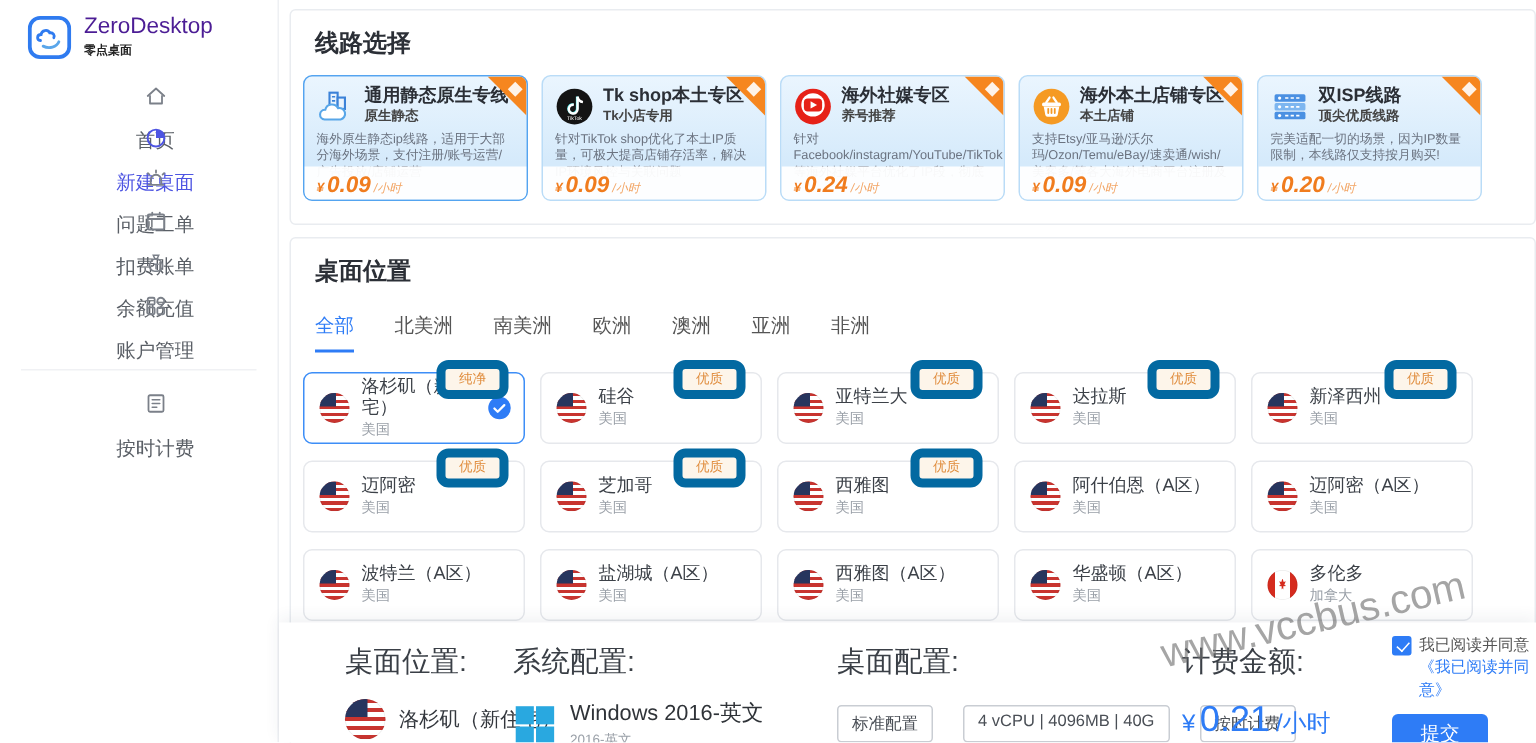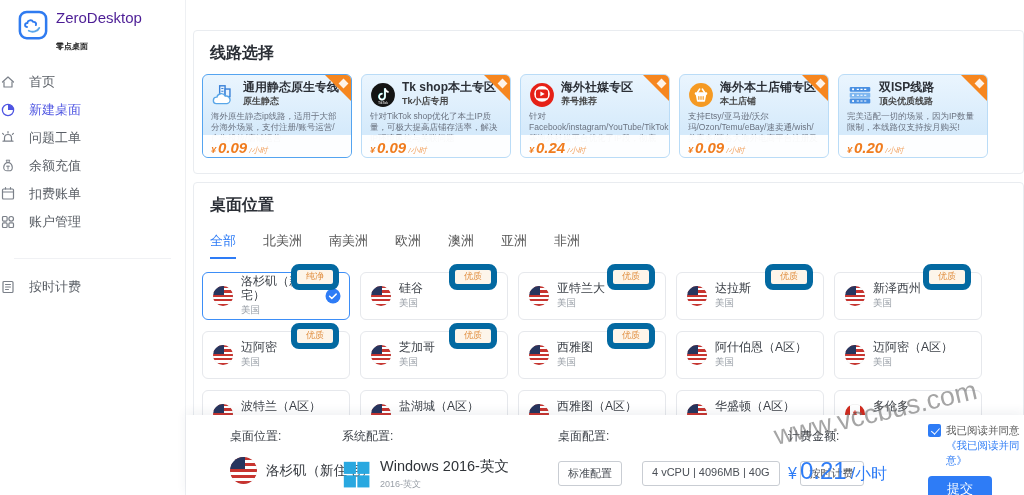--- a/index.html
+++ b/index.html
@@ -5,32 +5,32 @@
   * { margin:0; padding:0; box-sizing:border-box; }
   body { font-family:"Liberation Sans","DejaVu Sans",sans-serif; background:#fff; }
   .page { position:relative; width:1024px; height:495px; overflow:hidden; background:#fff; color:#333; }
 
   
   .sidebar { position:absolute; left:0; top:0; width:186px; height:100%; background:#fff; border-right:1px solid #eef0f3; z-index:2; }
   .logo { display:flex; align-items:flex-start; gap:8px; padding:10px 0 0 18px; }
   .logo-mark { width:30px; height:30px; flex:none; }
   .logo-mark svg { width:100%; height:100%; }
   .logo-title { font-size:15px; font-weight:normal; color:#4c1d95; line-height:1.1; }
-  .logo-sub { font-size:8px; color:#222; font-weight:bold; margin-top:14px; }
+  .logo-sub { font-size:8px; color:#222; font-weight:bold; margin-top:1px; }
   .menu { margin-top:16px; }
-  .menu-item { display:flex; align-items:center; gap:13px; height:28px; color:#5a5f66; font-size:13px; cursor:pointer; }
+  .menu-item { display:flex; align-items:center; gap:13px; height:28px; padding-left:22px; color:#5a5f66; font-size:13px; cursor:pointer;flex-direction:column; }
   .menu-item .mi-icon { width:16px; height:16px; color:#7b8089; flex:none; }
   .menu-item .mi-icon svg { width:16px; height:16px; display:block; }
   .menu-item.is-active { color:var(--sidebar-active,#4e55e2); }
   .menu-item.is-active .mi-icon { color:var(--sidebar-active,#4e55e2); }
   .menu-divider { border-top:1px solid #f0f1f4; margin:22px 14px 14px; }
 
   
   .main { position:absolute; left:186px; right:0; top:0; bottom:0; }
-  .panel { position:absolute; background:#fff; border:1px solid #e9ecf0; border-radius:4px;margin-top:24px; }
+  .panel { position:absolute; background:#fff; border:1px solid #e9ecf0; border-radius:4px; }
   .panel-routes { left:7px; top:6px; right:0; height:144px; }
   .panel-locations { left:7px; top:158px; right:0; height:400px; }
   .panel h2 { font-size:16px; font-weight:bold; color:#2b2f36; padding:12px 0 0 16px; }
 
   
   .route-cards { display:flex; gap:9px; padding:10px 0 0 8px; }
   .route-card { position:relative; width:150px; height:84px; border:1px solid #badcf7; border-radius:6px; overflow:hidden;
                 background:linear-gradient(180deg,#eaf5fe 0%,#d5eafb 70%); cursor:pointer; }
   .route-card.is-active { border-color:#54a4f0; }
   .ribbon { position:absolute; top:0; right:0; width:0; height:0; border-top:26px solid var(--ribbon-orange,#f6861f); border-left:26px solid transparent; }
@@ -71,21 +71,21 @@
   .flag-us::after { content:""; position:absolute; left:0; top:0; width:55%; height:45%; background:#27355e; }
   .flag-ca { background:linear-gradient(90deg,#d52b1e 0 26%,#fff 26% 74%,#d52b1e 74%); }
   .flag-ca::after { content:""; position:absolute; left:33%; top:28%; width:34%; height:44%; background:#d52b1e;
       clip-path:polygon(50% 0%,62% 28%,82% 22%,68% 48%,86% 58%,58% 60%,58% 85%,50% 74%,42% 85%,42% 60%,14% 58%,32% 48%,18% 22%,38% 28%); }
   .flag.lg { width:27px; height:27px; }
   .flag.lg.flag-us { background:repeating-linear-gradient(180deg,#c8342f 0 3px,#fff 3px 6px); }
 
   
   .summary-bar { position:absolute; left:186px; right:0; bottom:0; height:80px; background:#fff; box-shadow:0 -3px 10px rgba(40,60,90,.07); z-index:5; }
   .sb-col { position:absolute; top:0; }
-  .sb-label { font-size:12px; color:#3a3f46; padding-top:13px; }
+  .sb-label { font-size:19px; color:#3a3f46; padding-top:13px; }
   .sb-c1 { left:44px; } .sb-c2 { left:156px; } .sb-c3 { left:372px; } .sb-c4 { left:602px; } .sb-c5 { left:742px; width:96px; }
   .sb-val { display:flex; align-items:center; gap:9px; margin-top:12px; }
   .sb-loc-name { font-size:13.5px; color:#33373d; }
   .win-logo { width:29px; height:29px; flex:none; }
   .win-logo svg { width:100%; height:100%; display:block; }
   .sys-name { font-size:14.5px; color:#2f3338; }
   .sys-sub { font-size:9px; color:#9aa0a8; margin-top:2px; }
   .tag-row { display:flex; gap:20px; margin-top:16px; }
   .tag { border:1px solid #c9cdd3; border-radius:3px; font-size:11px; color:#4a4f56; padding:4px 9px; white-space:nowrap; background:#fff; }
   .bill-row { display:flex; align-items:baseline; margin-top:12px; color:var(--primary,#2e7cf6); }
@@ -147,36 +147,36 @@
               <path d="M4.5 11V8a3.5 3.5 0 0 1 7 0v3" fill="none" stroke="currentColor" stroke-width="1.2"></path>
               <path d="M3 11.2h10M8 3V1.6M3.6 4.4l-1-1M12.4 4.4l1-1" stroke="currentColor" stroke-width="1.2" stroke-linecap="round"></path>
             </svg>
           </span>
           <span class="mi-label">问题工单</span>
         </div>
 
         <div class="menu-item">
           <span class="mi-icon">
             <svg viewBox="0 0 16 16">
+              <rect x="2.5" y="3" width="11" height="10" rx="1" fill="none" stroke="currentColor" stroke-width="1.2"></rect>
+              <path d="M2.5 6h11M5.5 3V1.7M10.5 3V1.7" stroke="currentColor" stroke-width="1.2" stroke-linecap="round"></path>
+            </svg>
+          </span>
+          <span class="mi-label">扣费账单</span>
+        </div>
+
+        <div class="menu-item">
+          <span class="mi-icon">
+            <svg viewBox="0 0 16 16">
               <path d="M6.2 2.2h3.6L8.7 4.6H7.3z" fill="none" stroke="currentColor" stroke-width="1"></path>
               <path d="M6.9 4.6h2.2c2.2 1.2 3.2 2.9 3.2 4.8A3.4 3.4 0 0 1 8.9 12.8H7.1A3.4 3.4 0 0 1 3.7 9.4c0-1.9 1-3.6 3.2-4.8z" fill="none" stroke="currentColor" stroke-width="1.1"></path>
               <path d="M6.6 8.2h2.8M8 8.2v3" stroke="currentColor" stroke-width="1" stroke-linecap="round"></path>
             </svg>
           </span>
           <span class="mi-label">余额充值</span>
-        </div>
-
-        <div class="menu-item">
-          <span class="mi-icon">
-            <svg viewBox="0 0 16 16">
-              <rect x="2.5" y="3" width="11" height="10" rx="1" fill="none" stroke="currentColor" stroke-width="1.2"></rect>
-              <path d="M2.5 6h11M5.5 3V1.7M10.5 3V1.7" stroke="currentColor" stroke-width="1.2" stroke-linecap="round"></path>
-            </svg>
-          </span>
-          <span class="mi-label">扣费账单</span>
         </div>
 
         <div class="menu-item">
           <span class="mi-icon">
             <svg viewBox="0 0 16 16">
               <rect x="2.5" y="2.5" width="4.6" height="4.6" rx="1" fill="none" stroke="currentColor" stroke-width="1.2"></rect>
               <rect x="8.9" y="2.5" width="4.6" height="4.6" rx="2.3" fill="none" stroke="currentColor" stroke-width="1.2"></rect>
               <rect x="2.5" y="8.9" width="4.6" height="4.6" rx="1" fill="none" stroke="currentColor" stroke-width="1.2"></rect>
               <rect x="8.9" y="8.9" width="4.6" height="4.6" rx="1" fill="none" stroke="currentColor" stroke-width="1.2"></rect>
             </svg>

